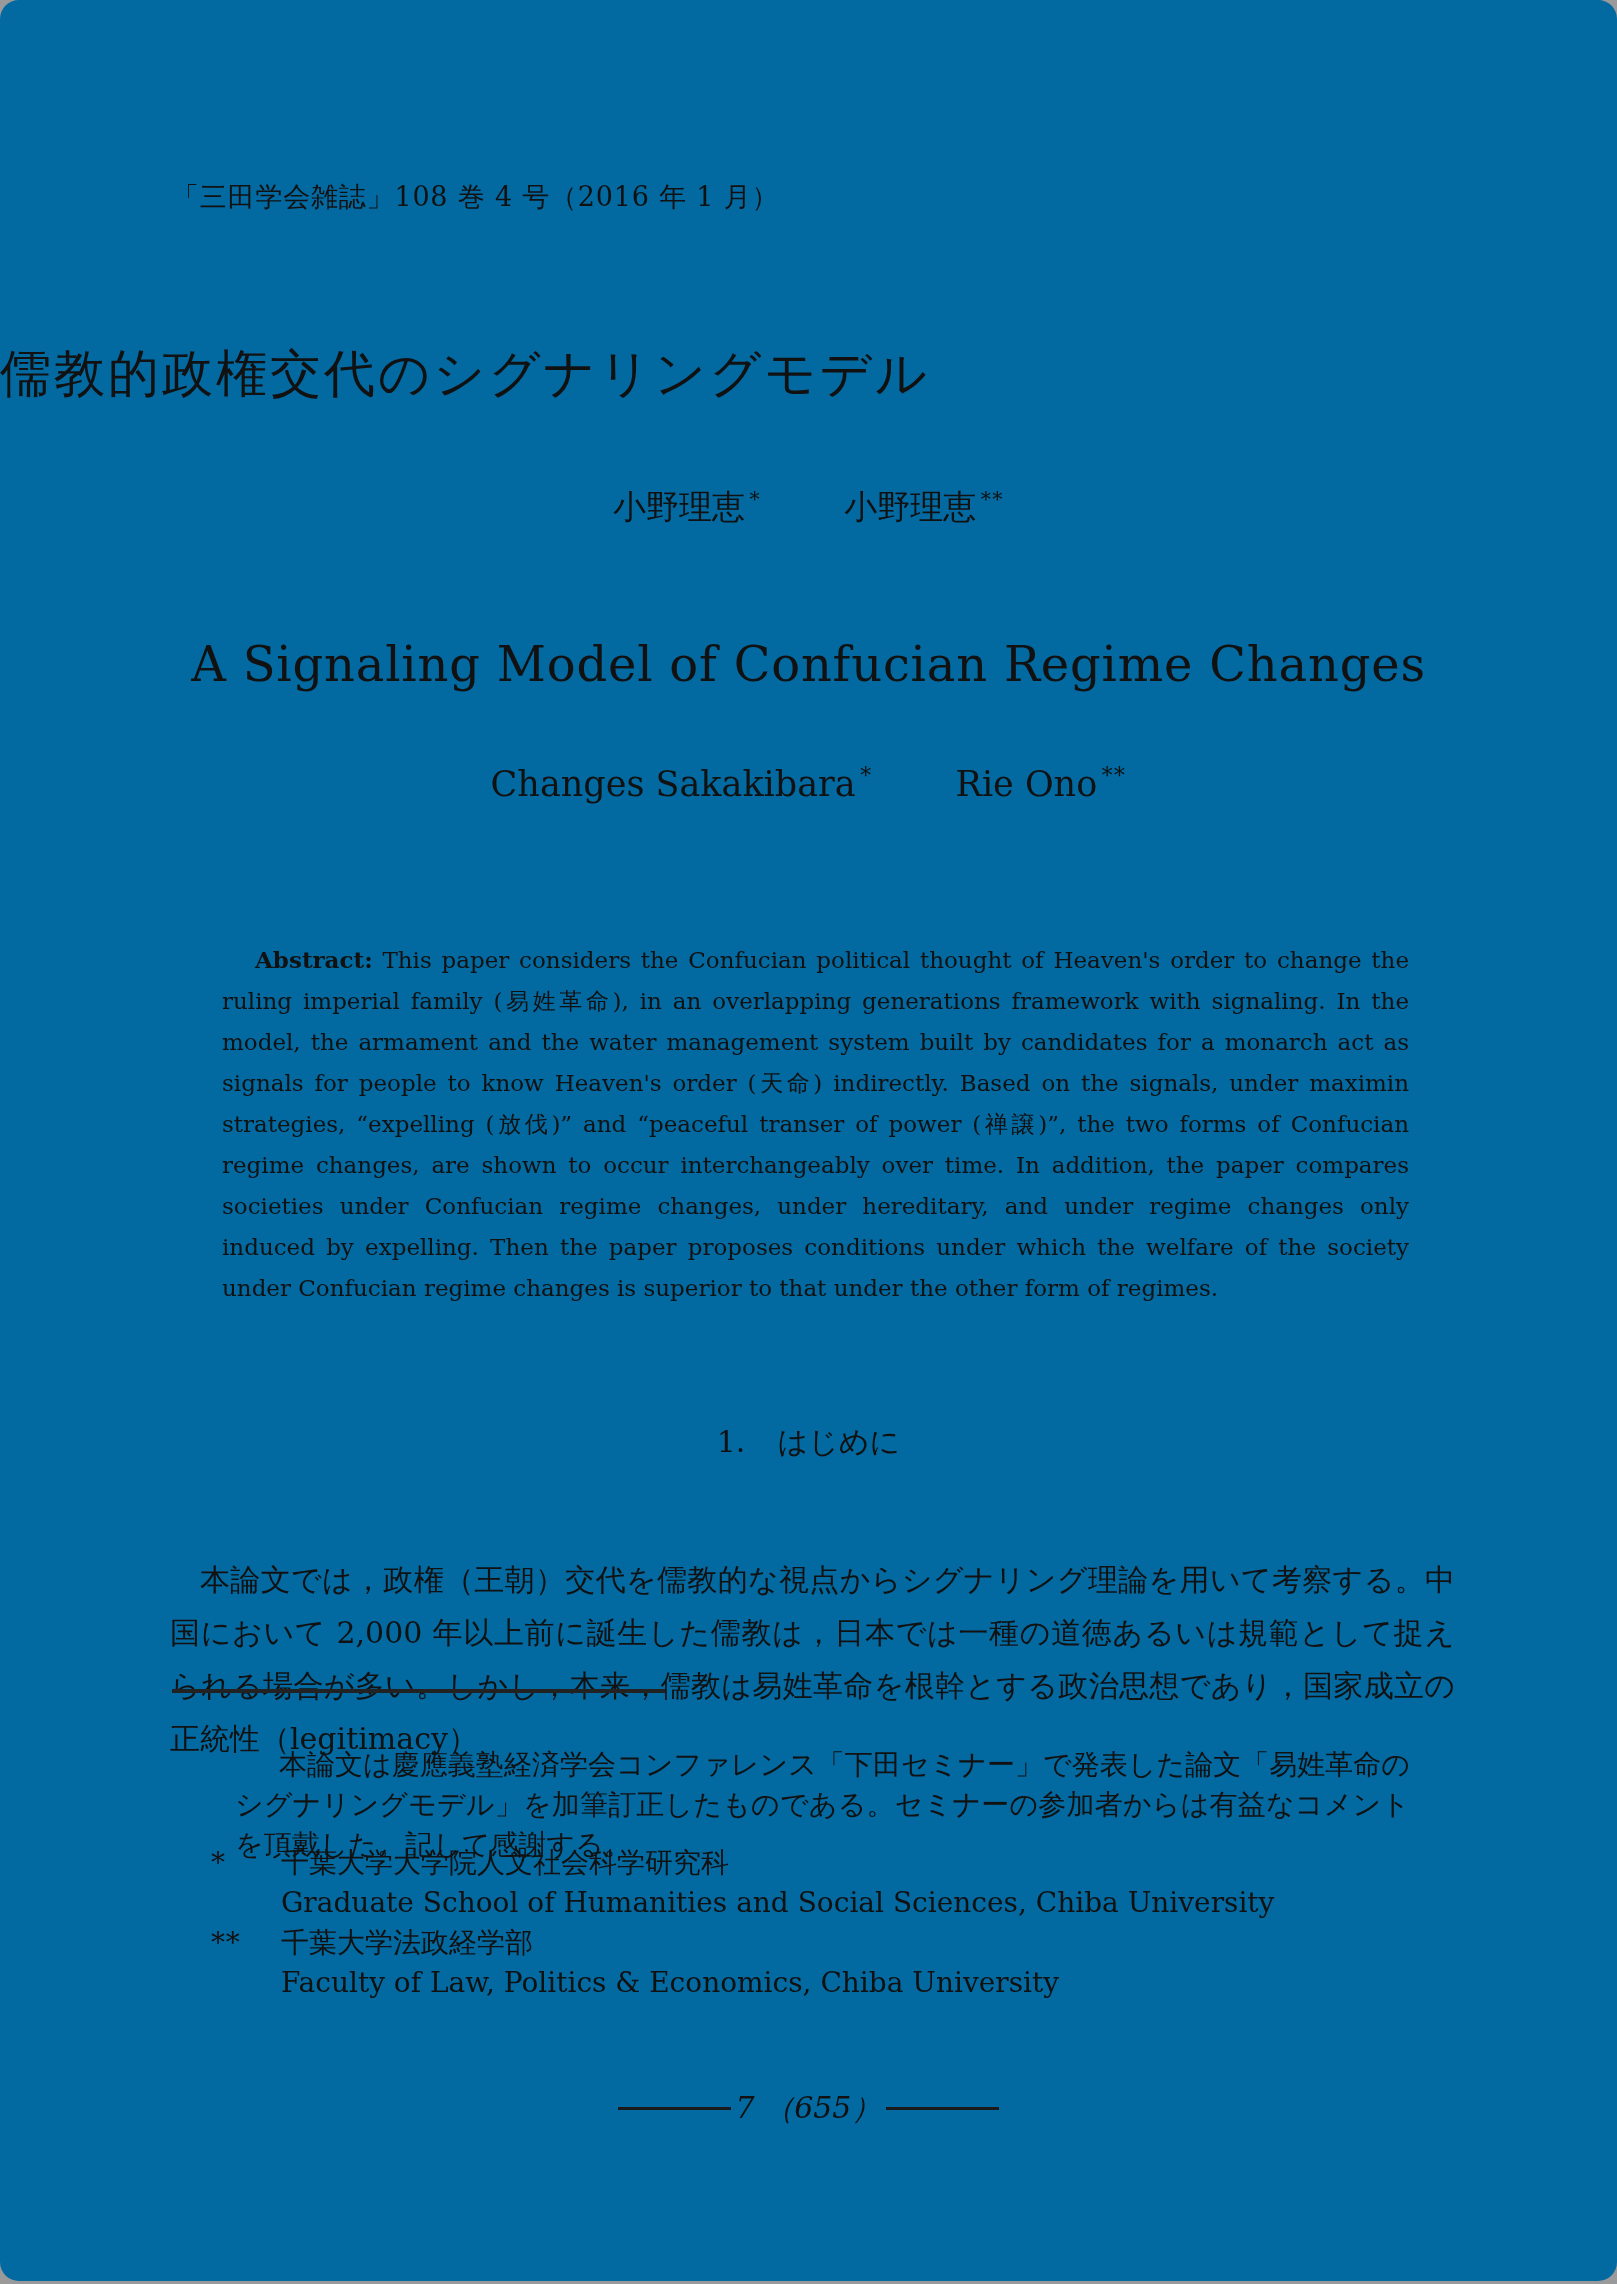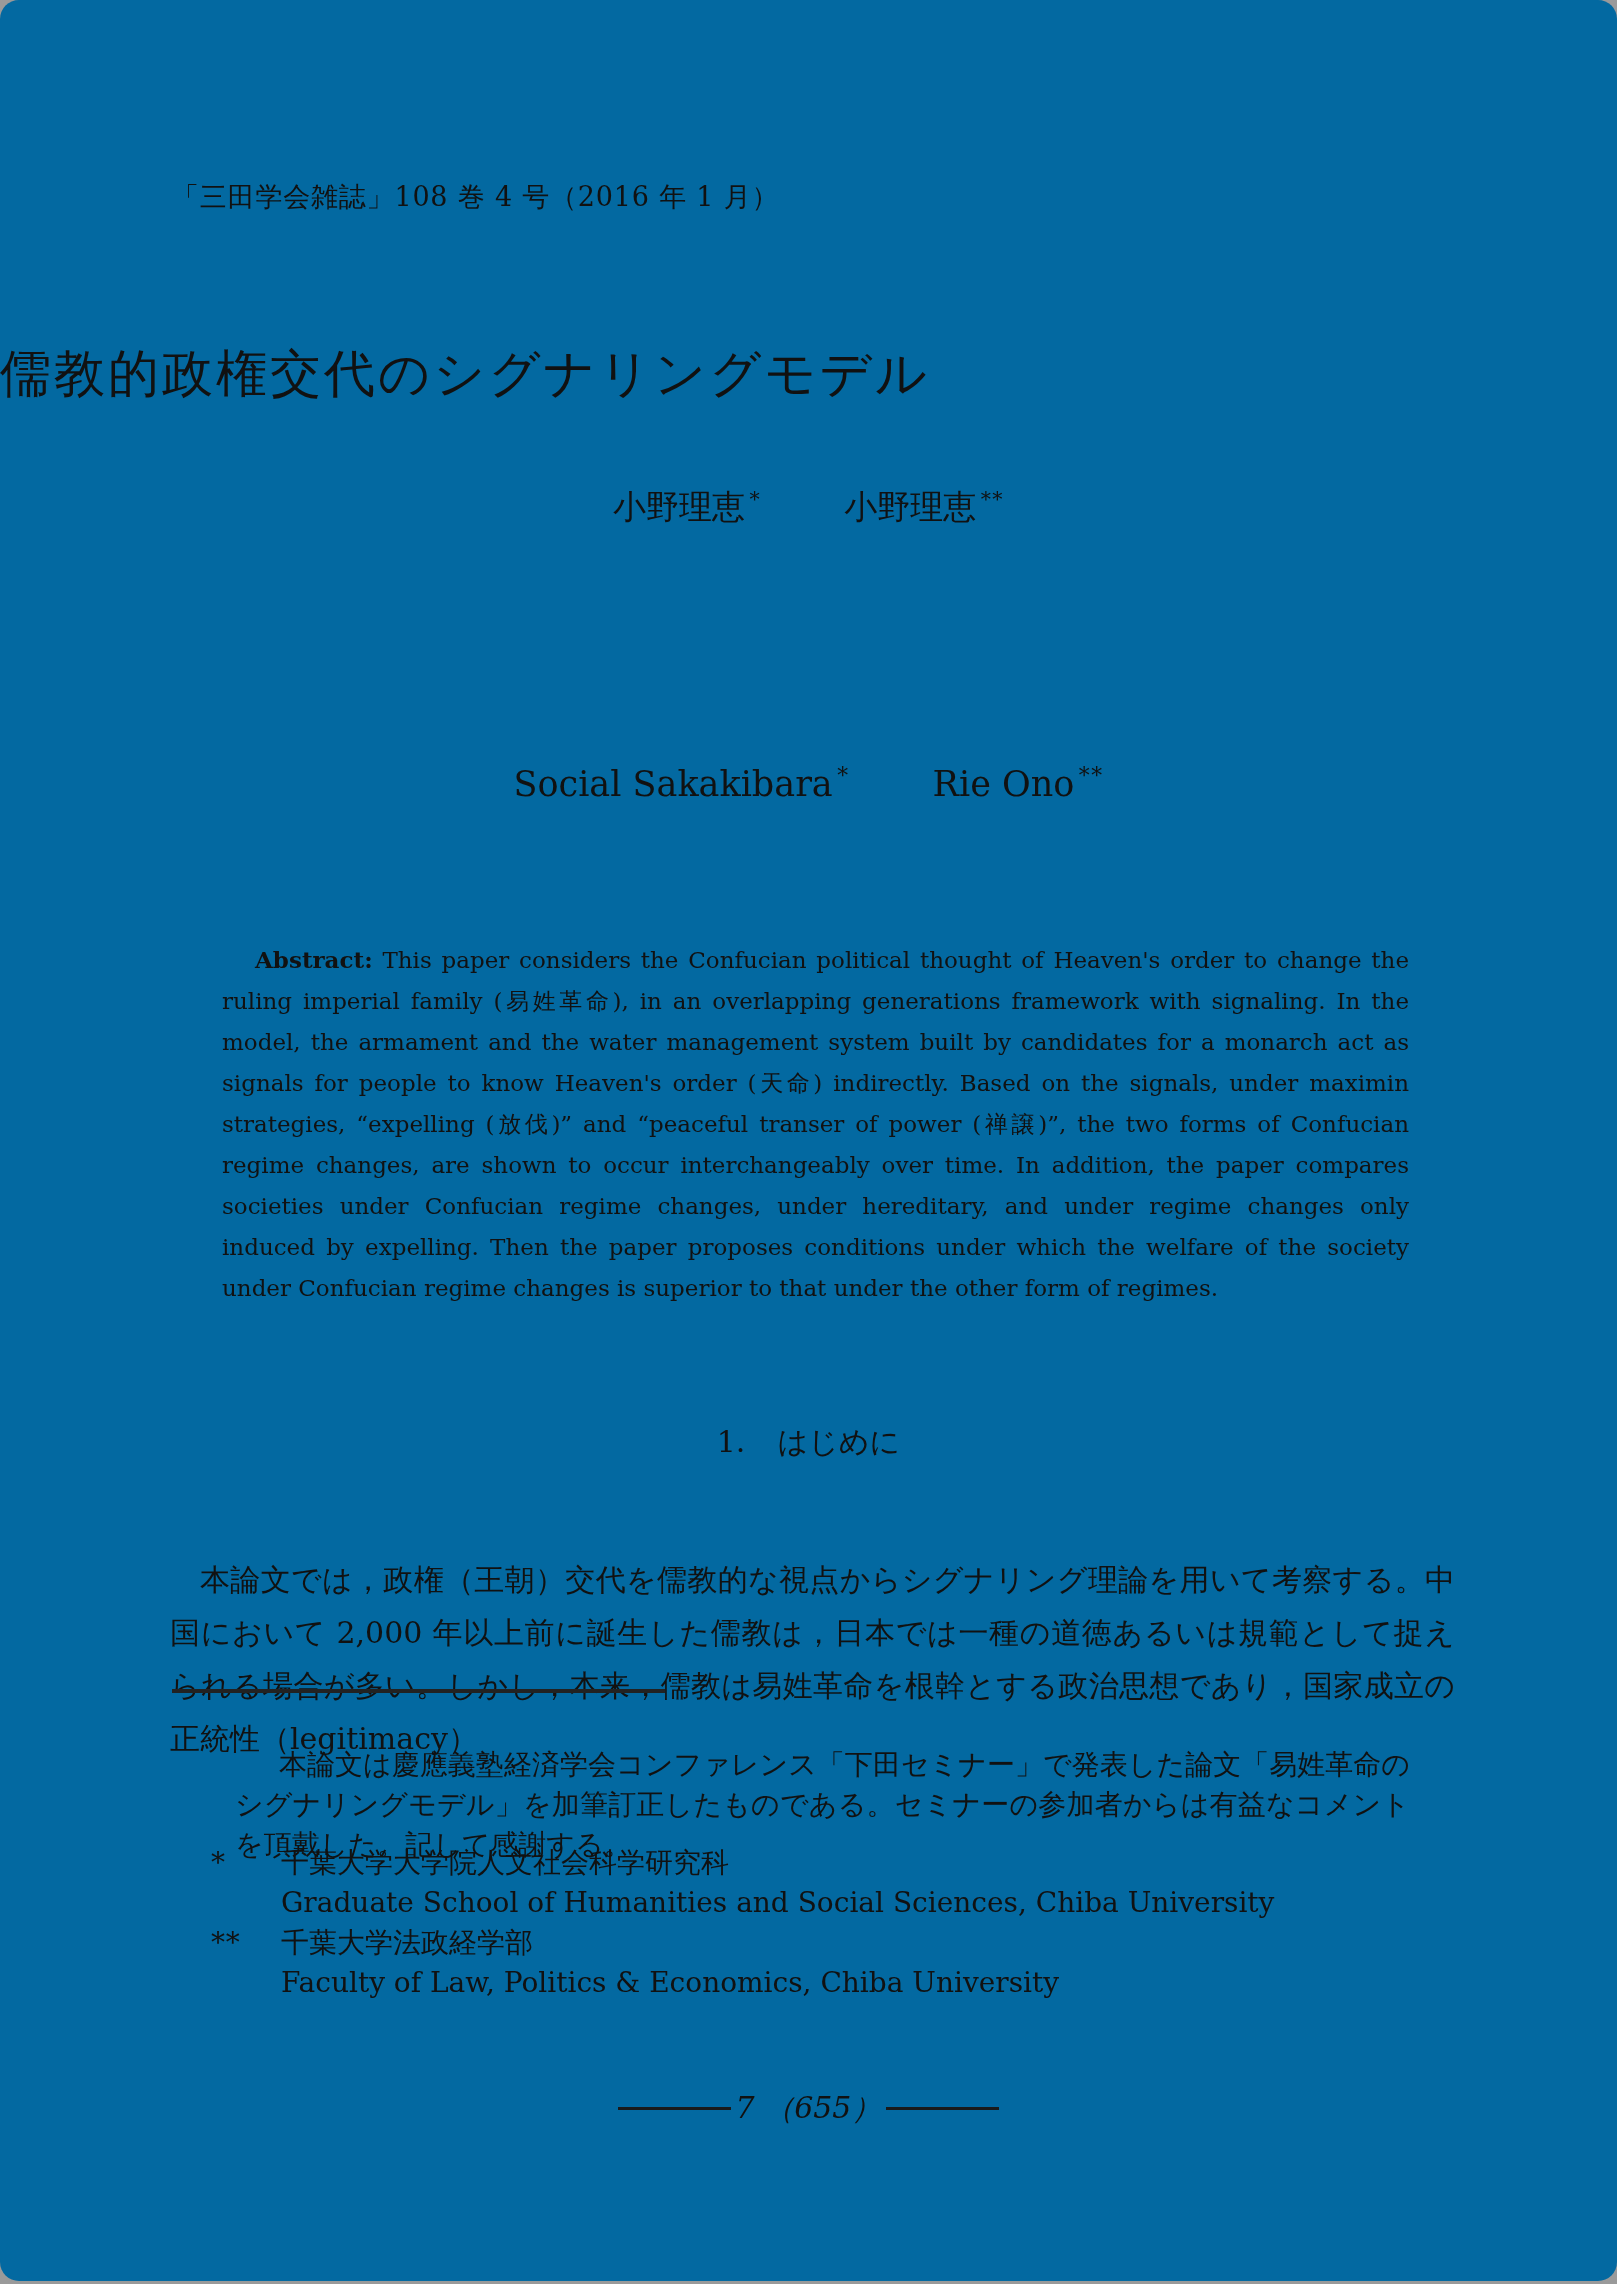--- a/index.html
+++ b/index.html
@@ -120,23 +120,24 @@
 <div class="page">
 
   <div class="abs header-line">「三田学会雑誌」108 巻 4 号（2016 年 1 月）</div>
 
   <div class="abs title-ja">儒教的政権交代のシグナリングモデル</div>
 
   <div class="abs authors-row authors-ja">
     <span class="author"><span>小野理恵</span><sup>*</sup></span><span class="author-gap-ja"></span><span class="author"><span>小野理恵</span><sup>**</sup></span>
   </div>
 
+  <div class="abs title-en">A Signaling Model of Confucian Regime Changes</div>
 
   <div class="abs authors-row authors-en">
-    <span class="author"><span>Social Sakakibara</span><sup>*</sup></span><span class="author-gap-en"></span><span class="author"><span>Rie Ono</span><sup>**</sup></span>
+    <span class="author"><span>Changes Sakakibara</span><sup>*</sup></span><span class="author-gap-en"></span><span class="author"><span>Rie Ono</span><sup>**</sup></span>
   </div>
 
   <p class="abs abstract"><b>Abstract:</b><span> This paper considers the Confucian political thought of Heaven's order to change the ruling imperial family (易姓革命), in an overlapping generations framework with signaling. In the model, the armament and the water management system built by candidates for a monarch act as signals for people to know Heaven's order (天命) indirectly. Based on the signals, under maximin strategies, “expelling (放伐)” and “peaceful transer of power (禅譲)”, the two forms of Confucian regime changes, are shown to occur interchangeably over time. In addition, the paper compares societies under Confucian regime changes, under hereditary, and under regime changes only induced by expelling. Then the paper proposes conditions under which the welfare of the society under Confucian regime changes is superior to that under the other form of regimes.</span></p>
 
   <div class="abs section-heading">
     <span class="sec-num">1.</span><span>はじめに</span>
   </div>
 
   <p class="abs body-par">本論文では，政権（王朝）交代を儒教的な視点からシグナリング理論を用いて考察する。中国において 2,000 年以上前に誕生した儒教は，日本では一種の道徳あるいは規範として捉えられる場合が多い。しかし，本来，儒教は易姓革命を根幹とする政治思想であり，国家成立の正統性（legitimacy）</p>
 

